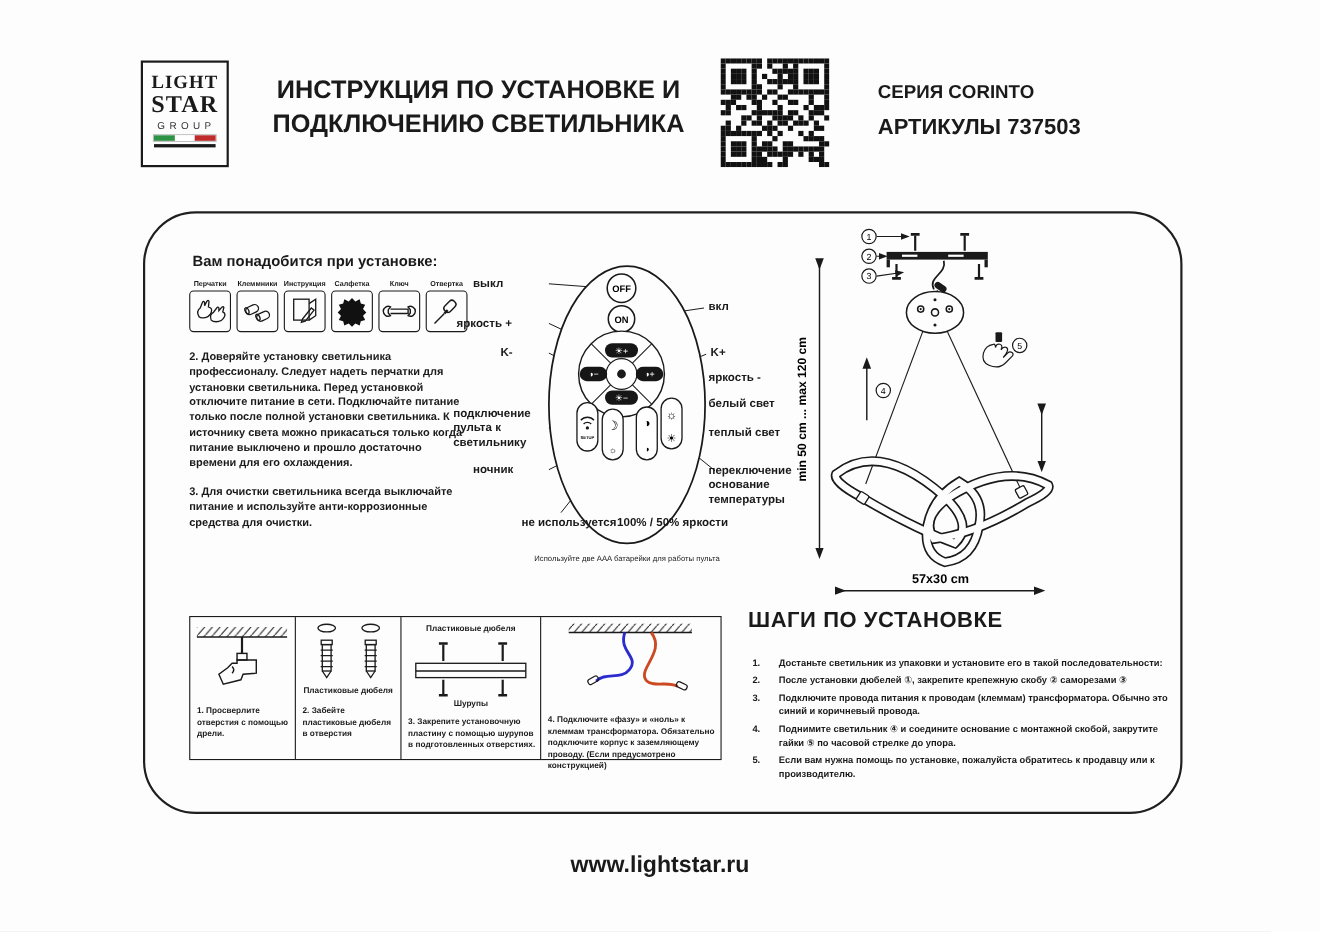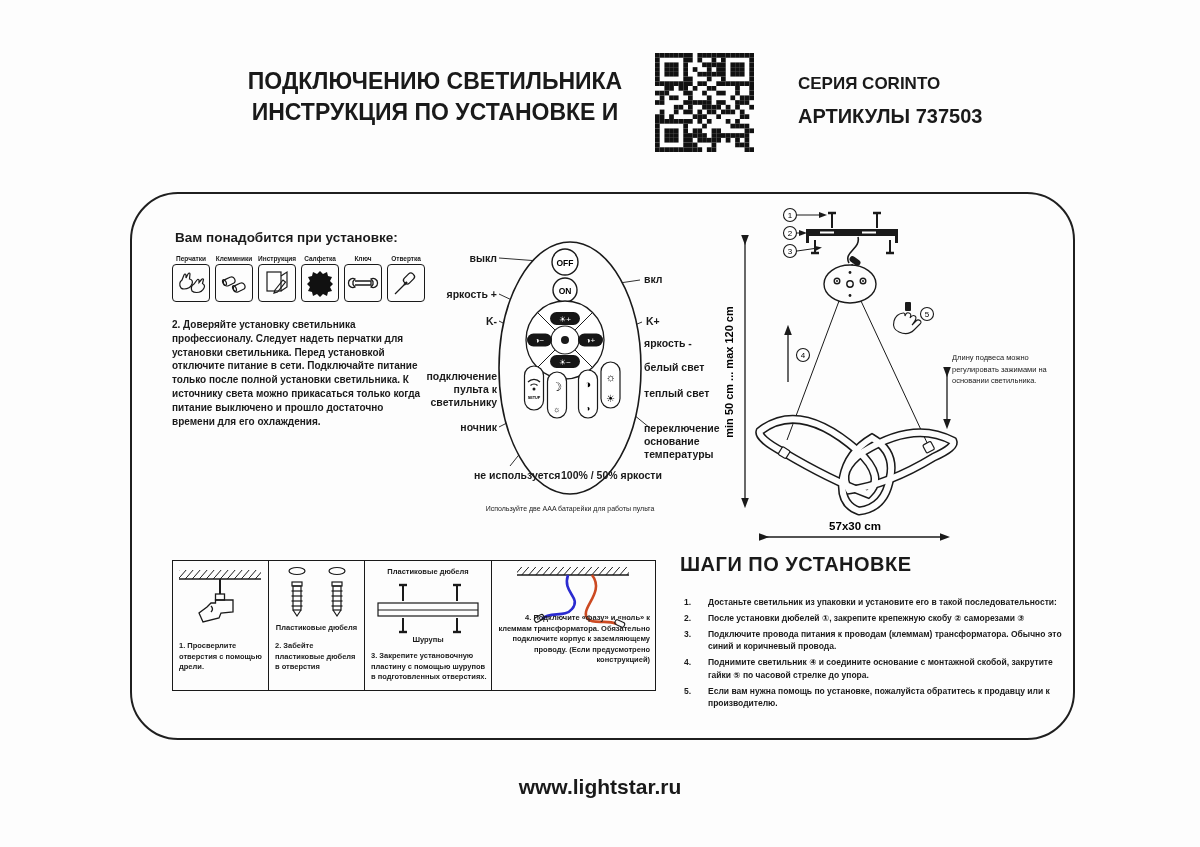--- a/index.html
+++ b/index.html
@@ -25,21 +25,21 @@
   .tools-heading{left:175px;top:230px;font-size:13.5px;font-weight:700;}
   .tools-row{left:172px;top:255px;display:flex;gap:5px;}
   .tool{width:38px;text-align:center;}
   .tool-label{font-size:6.5px;font-weight:700;margin-bottom:2px;white-space:nowrap;}
   .tool-frame{width:38px;height:38px;border:1.2px solid #1a1a1a;border-radius:4px;box-sizing:border-box;display:flex;align-items:center;justify-content:center;}
   
   .warn{left:172px;top:318px;width:252px;font-size:10px;font-weight:700;line-height:1.38;}
   .warn p{margin:0 0 13px 0;}
   
   .rlabel{font-size:10.5px;font-weight:600;line-height:1.25;}
-  .t-right{text-align:right;}
+  .t-right{text-align:left;}
   .battery-note{left:430px;top:505px;width:280px;text-align:center;font-size:7px;font-weight:400;color:#222;}
   
   .diag-note{left:952px;top:352px;width:120px;font-size:7.5px;font-weight:500;line-height:1.55;}
   
   .steps-row{left:172px;top:560px;width:484px;height:131px;display:flex;border:1.5px solid #1a1a1a;box-sizing:border-box;}
   .sbox{position:relative;border-right:1.5px solid #1a1a1a;box-sizing:border-box;height:100%;}
   .sbox:last-child{border-right:none;}
   .sbox-cap{position:absolute;left:6px;right:4px;font-size:7.5px;font-weight:600;line-height:1.4;}
   .sbox-lab{position:absolute;width:100%;text-align:center;font-size:7.5px;font-weight:700;}
   
@@ -48,24 +48,35 @@
   .irow{display:flex;font-size:8.5px;font-weight:600;line-height:1.5;}
   .inum{width:24px;flex:none;font-weight:700;}
   .footer{left:0;top:775px;width:1200px;text-align:center;font-size:21px;font-weight:700;}
   svg text{font-family:"Liberation Sans","DejaVu Sans",sans-serif;}
 </style>
 </head>
 <body>
 
 <div class="page">
 
+  <div class="abs logo-box">
+    <div class="logo-l1">LIGHT</div>
+    <div class="logo-l2">STAR</div>
+    <div class="logo-l3">GROUP</div>
+    <div class="flag">
+      <span style="background:#2f9345"></span>
+        <span style="background:#fff"></span>
+        <span style="background:#bf2b2b"></span>
+    </div>
+    <div class="logo-bar"></div>
+  </div>
 
   <div class="abs doc-title">
+    <div>ИНСТРУКЦИЯ ПО УСТАНОВКЕ И</div>
     <div>ПОДКЛЮЧЕНИЮ СВЕТИЛЬНИКА</div>
-    <div>ИНСТРУКЦИЯ ПО УСТАНОВКЕ И</div>
   </div>
 
   <svg id="qr" class="abs qr" width="99" height="99" viewBox="0 0 99 99">
       <rect x="0" y="0" width="4.714285714285714" height="4.714285714285714" fill="#111"></rect>
       <rect x="4.714285714285714" y="0" width="4.714285714285714" height="4.714285714285714" fill="#111"></rect>
       <rect x="9.428571428571429" y="0" width="4.714285714285714" height="4.714285714285714" fill="#111"></rect>
       <rect x="14.142857142857142" y="0" width="4.714285714285714" height="4.714285714285714" fill="#111"></rect>
       <rect x="18.857142857142858" y="0" width="4.714285714285714" height="4.714285714285714" fill="#111"></rect>
       <rect x="23.571428571428573" y="0" width="4.714285714285714" height="4.714285714285714" fill="#111"></rect>
       <rect x="28.285714285714285" y="0" width="4.714285714285714" height="4.714285714285714" fill="#111"></rect>
@@ -375,20 +386,21 @@
           <path d="M4 26 l9 -9"></path>
           <rect x="12" y="7" width="12" height="7" rx="3" transform="rotate(-45 18 10.5)"></rect>
           <path d="M13 17 l3 -3" stroke-width="2.2"></path>
         </svg>
       </div>
     </div>
   </div>
 
   <div class="abs warn">
     <p>2. Доверяйте установку светильника профессионалу. Следует надеть перчатки для установки светильника. Перед установкой отключите питание в сети. Подключайте питание только после полной установки светильника. К источнику света можно прикасаться только когда питание выключено и прошло достаточно времени для его охлаждения.</p>
+    <p>3. Для очистки светильника всегда выключайте питание и используйте анти-коррозионные средства для очистки.</p>
   </div>
 
   <svg class="abs" style="left:420px;top:235px;" width="300" height="285" viewBox="420 235 300 285">
     <g stroke="#1a1a1a" stroke-width="0.9">
       <line x1="499" y1="258" x2="552" y2="262"></line>
       <line x1="579" y1="289" x2="640" y2="280"></line>
       <line x1="499" y1="294" x2="550" y2="318"></line>
       <line x1="499" y1="321" x2="535" y2="339"></line>
       <line x1="601" y1="339" x2="642" y2="322"></line>
       <line x1="573" y1="361" x2="640" y2="344"></line>
@@ -541,21 +553,20 @@
         <path d="M872 438 Q 896 452 890 478 Q 885 508 859 511 Q 839 504 843 478 Q 848 452 872 438 Z"></path>
       </g>
       <rect x="780" y="448" width="9" height="9" rx="1.5" fill="#fdfdfd" stroke="#1a1a1a" stroke-width="1.2" transform="rotate(32 784 452)"></rect>
       <rect x="924" y="443" width="9" height="9" rx="1.5" fill="#fdfdfd" stroke="#1a1a1a" stroke-width="1.2" transform="rotate(-28 928 447)"></rect>
     </g>
 
     <line x1="764" y1="537" x2="945" y2="537" stroke="#1a1a1a" stroke-width="1.3" marker-start="url(#ah)" marker-end="url(#ah)"></line>
     <text x="855" y="530" text-anchor="middle" font-size="11.5" font-weight="600">57x30 cm</text>
   </svg>
 
-  <div class="abs diag-note">Длину подвеса можно регулировать зажимами на основании светильника.</div>
 
   <div class="abs steps-row">
     <div class="sbox" style="width:96px;">
       <svg width="94" height="75" viewBox="0 0 94 75">
         <defs>
             <pattern id="h1" width="7" height="8" patternUnits="userSpaceOnUse">
           <path d="M0 8 L7 0" stroke="#1a1a1a" stroke-width="1"></path>
             </pattern>
           </defs>
         <rect x="6" y="9" width="82" height="9" fill="url(#h1)"></rect>
@@ -623,21 +634,21 @@
           <path d="M0 8 L7 0" stroke="#1a1a1a" stroke-width="1"></path>
             </pattern>
           </defs>
         <rect x="25" y="6" width="112" height="8" fill="url(#h4)"></rect>
         <line x1="25" y1="14" x2="137" y2="14" stroke="#1a1a1a" stroke-width="1.4"></line>
         <path d="M76 14 C 70 32, 90 36, 80 48 C 73 57, 58 50, 50 58" fill="none" stroke="#2b2bd0" stroke-width="2.6"></path>
         <rect x="42" y="55" width="10" height="5" rx="2" fill="none" stroke="#1a1a1a" stroke-width="1.1" transform="rotate(-30 47 57)"></rect>
         <path d="M100 14 C 114 32, 86 48, 96 58 C 102 64, 116 58, 124 63" fill="none" stroke="#cc4a22" stroke-width="2.6"></path>
         <rect x="123" y="60" width="10" height="5" rx="2" fill="none" stroke="#1a1a1a" stroke-width="1.1" transform="rotate(25 128 62)"></rect>
       </svg>
-      <div class="sbox-cap" style="top:52px;text-align:right;">4. Подключите «фазу» и «ноль» к клеммам трансформатора. Обязательно подключите корпус к заземляющему проводу. (Если предусмотрено конструкцией)</div>
+      <div class="sbox-cap" style="top:88px;">4. Подключите «фазу» и «ноль» к клеммам трансформатора. Обязательно подключите корпус к заземляющему проводу. (Если предусмотрено конструкцией)</div>
     </div>
   </div>
 
   <div class="abs install-head">ШАГИ ПО УСТАНОВКЕ</div>
   <div class="abs install-list">
     <div class="irow">
       <span class="inum">1.</span>
       <span>Достаньте светильник из упаковки и установите его в такой последовательности:</span>
     </div>
     <div class="irow">

